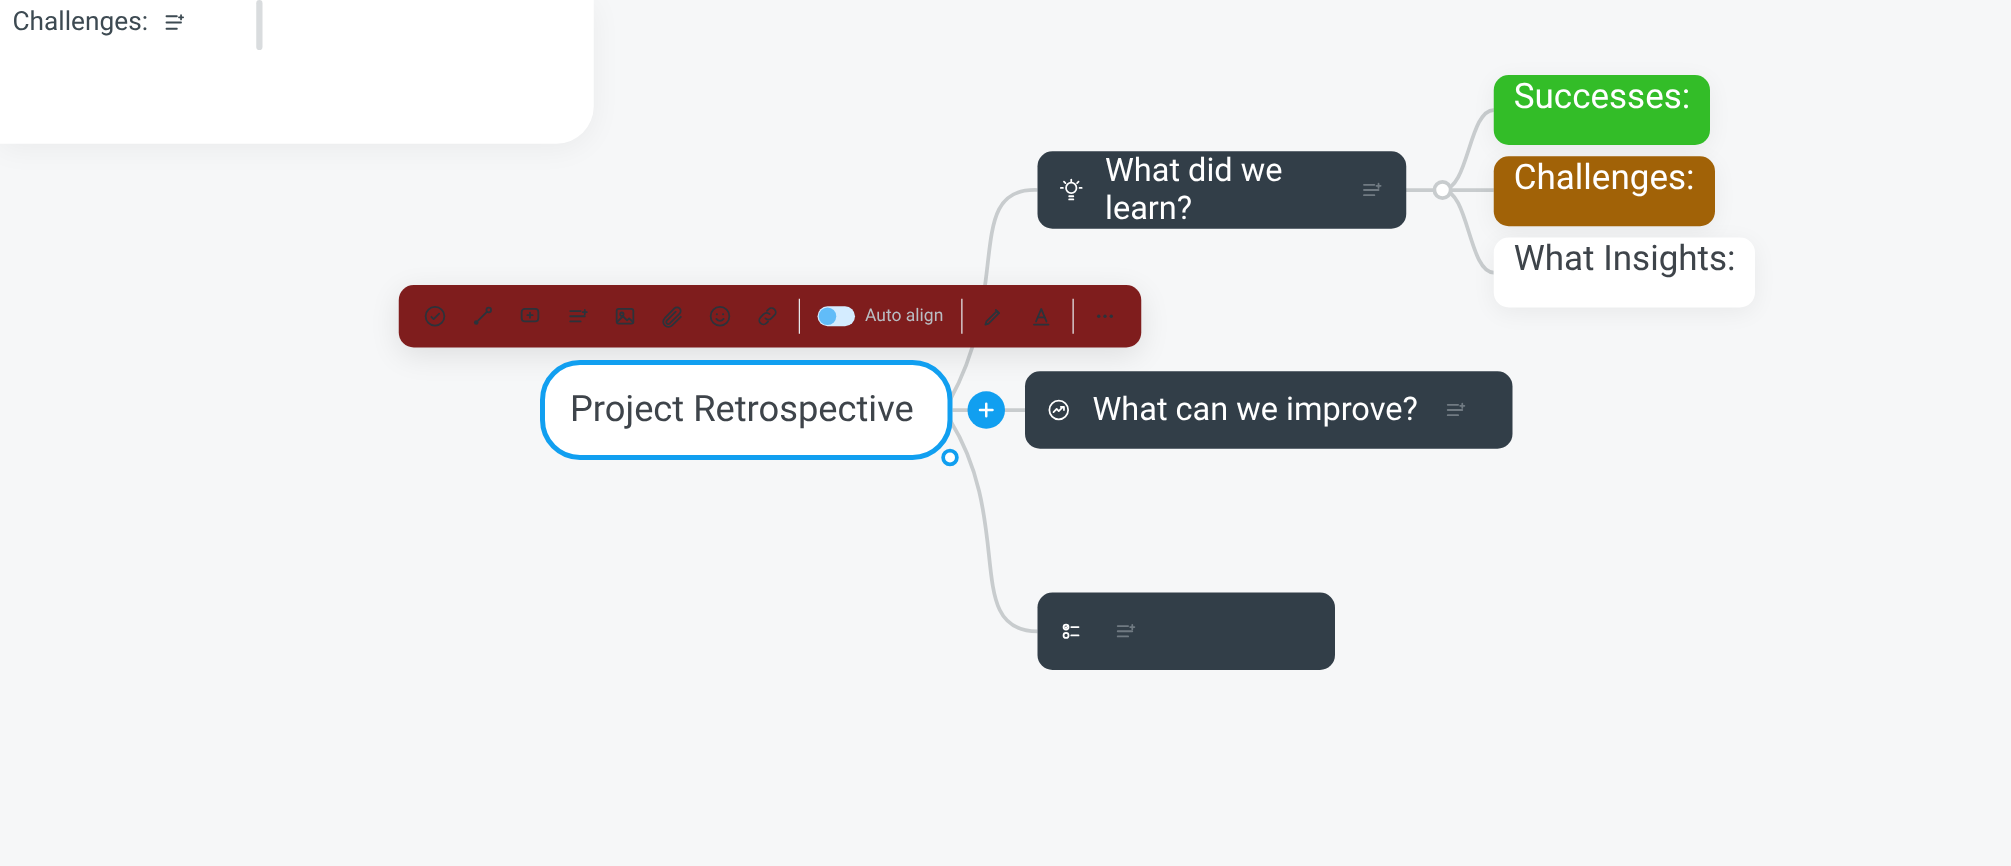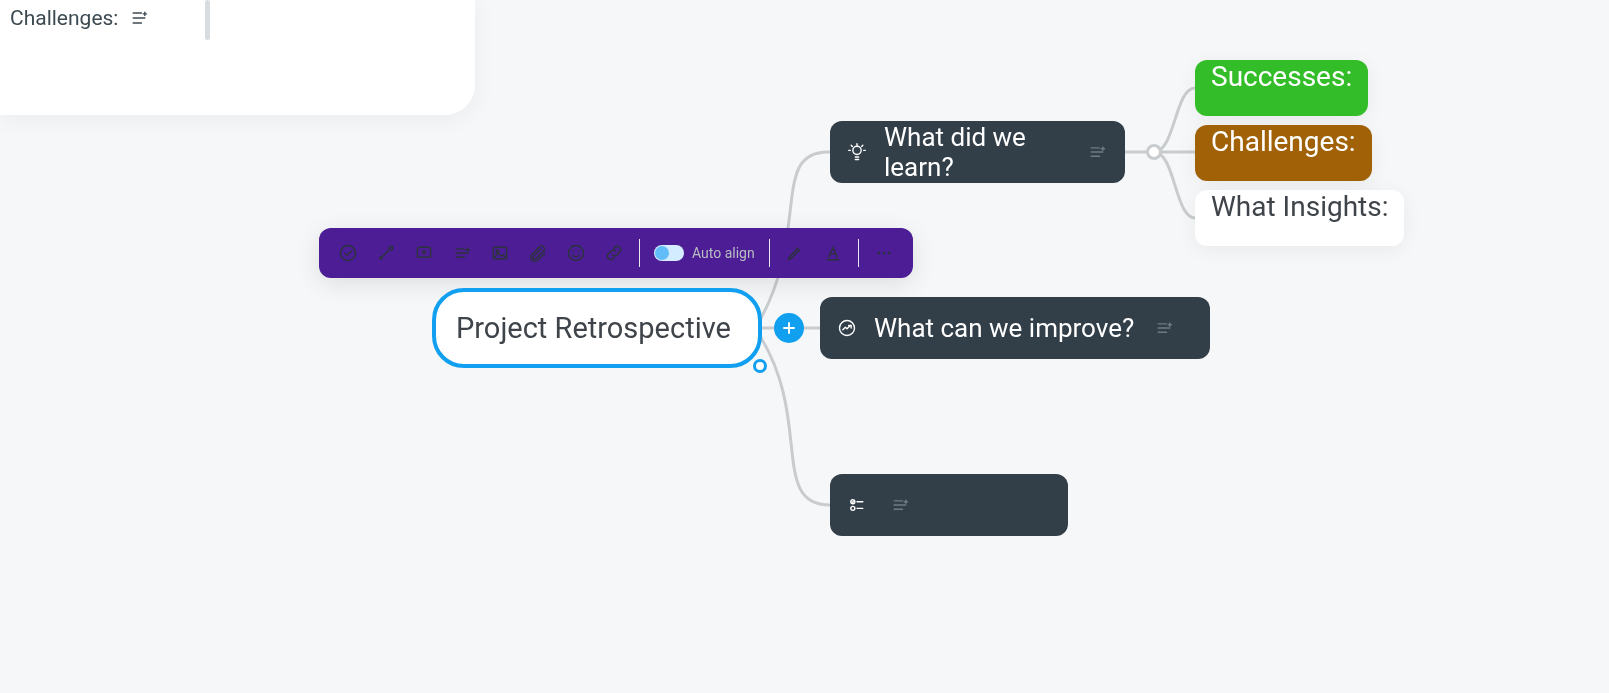--- a/index.html
+++ b/index.html
@@ -20,21 +20,21 @@
   .branch .node-icon{width:26px;height:26px;color:#fff;flex:0 0 26px;display:flex;align-items:center;justify-content:center}
   .branch .trailing{margin-left:6px;opacity:.6;width:20px;height:20px;display:flex;align-items:center;justify-content:center}
   
   .leaf{position:absolute;border-radius:12px;height:56px;display:flex;align-items:flex-start;padding:0 16px;font-size:28px;color:#fff;box-shadow:0 4px 20px rgba(0,0,0,.06)}
   .leaf.green{background:#33bd28}
   .leaf.orange{background:#a16207}
   .leaf.white{background:#fff;color:#3e444a}
   
   .junction{position:absolute;width:16px;height:16px;background:#fff;border:3px solid #c8ccce;border-radius:50%}
   
-  .toolbar{position:absolute;left:319px;top:228px;height:50px;background:#4c1d95;border-radius:12px;box-shadow:0 6px 24px rgba(0,0,0,.1);display:flex;align-items:center;padding:0 10px}
+  .toolbar{position:absolute;left:319px;top:228px;height:50px;background:#7f1d1d;border-radius:12px;box-shadow:0 6px 24px rgba(0,0,0,.1);display:flex;align-items:center;padding:0 10px}
   .tb-btn{width:38px;height:38px;display:flex;align-items:center;justify-content:center;color:#2b333b;border-radius:8px;cursor:pointer}
   .tb-sep{width:1px;height:28px;background:#e6e8ea;margin:0 6px}
   .auto-align{display:flex;align-items:center;gap:8px;padding:0 8px;color:#b9bec3;font-size:14px}
   .toggle{width:30px;height:16px;border-radius:10px;background:#d4ecff;position:relative}
   .toggle .knob{position:absolute;left:1px;top:1px;width:14px;height:14px;border-radius:50%;background:#61bcf8}
   svg.ic{width:20px;height:20px;stroke:currentColor;fill:none;stroke-width:1.7;stroke-linecap:round;stroke-linejoin:round}
 </style>
 </head>
 <body>
 

